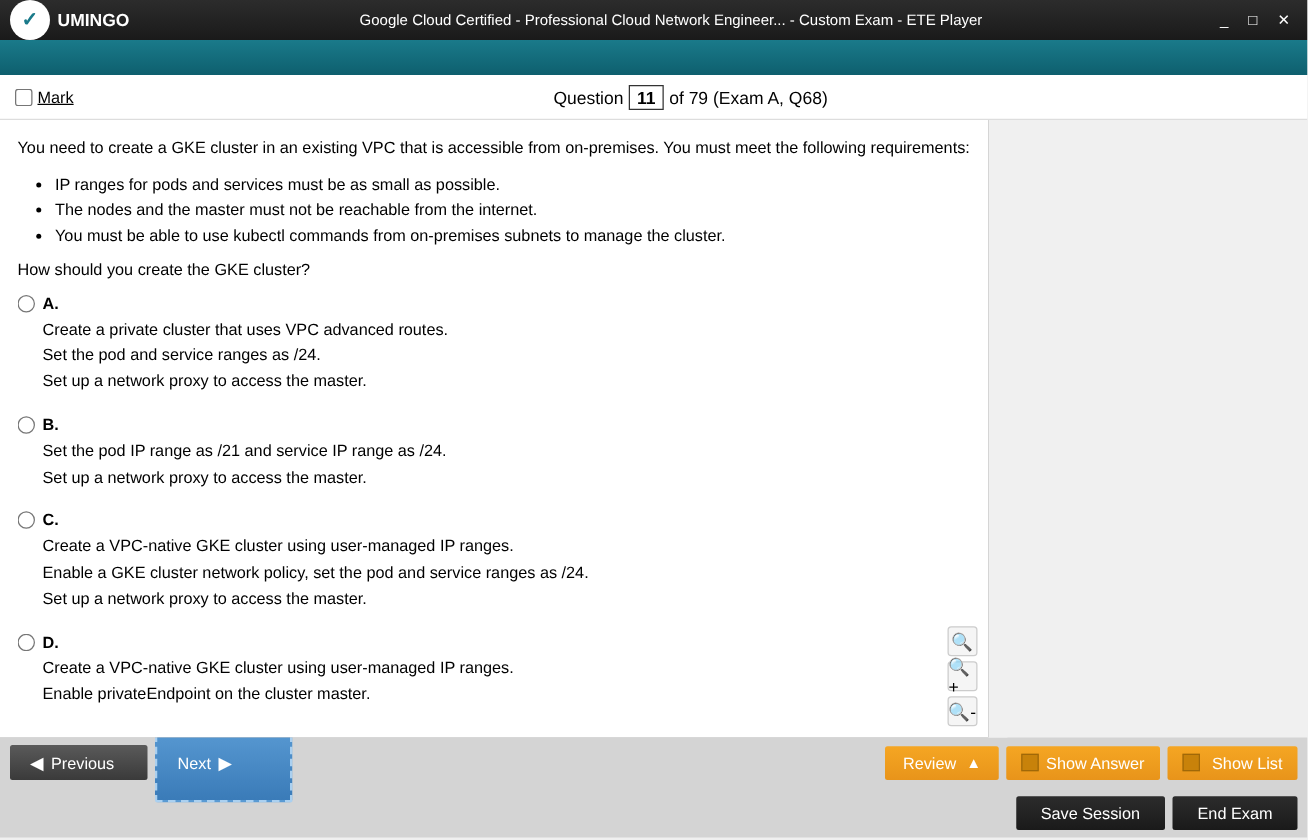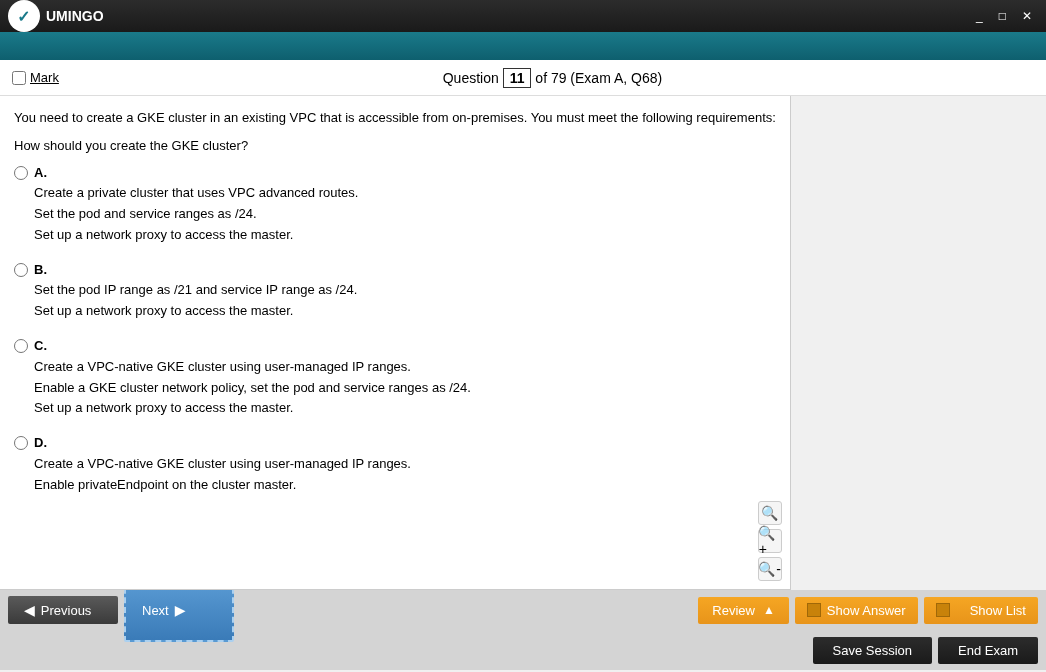--- a/index.html
+++ b/index.html
@@ -173,21 +173,21 @@
       display: flex; align-items: center; gap: 6px;
       border-radius: 2px;
     }
     .btn-show-list {
       background: linear-gradient(to bottom, #f5a623, #e8941a);
       color: white;
       border: none;
       padding: 6px 12px;
       cursor: pointer;
       font-size: 13px;
-      display: flex; align-items: center; gap: 20px;
+      display: flex; align-items: center; gap: 10px;
       border-radius: 2px;
     }
     .checkbox-square {
       width: 14px; height: 14px;
       background: #c8820a;
       border: 1px solid #a06808;
       flex-shrink: 0;
     }
 
     .btn-save-session {
@@ -224,20 +224,21 @@
 </head>
 <body>
 
 <div class="title-bar">
   <div class="title-bar-left">
     <div class="logo-area">
       <div class="logo-v">✓</div>
       <span class="logo-text">UMINGO</span>
     </div>
   </div>
+  <div class="title-bar-title">Google Cloud Certified - Professional Cloud Network Engineer... - Custom Exam - ETE Player</div>
   <div class="title-bar-controls">
     <span>_</span>
     <span>□</span>
     <span>✕</span>
   </div>
 </div>
 
 <div class="header-bar"></div>
 
 <div class="question-header">
@@ -249,20 +250,25 @@
     <span>Question</span>
     <span class="question-num-box">11</span>
     <span>of 79 (Exam A, Q68)</span>
   </div>
 </div>
 
 <div class="content-wrapper">
   <div class="main-content">
     <p class="question-text">You need to create a GKE cluster in an existing VPC that is accessible from on-premises. You must meet the following requirements:</p>
 
+    <ul class="requirements">
+      <li>IP ranges for pods and services must be as small as possible.</li>
+      <li>The nodes and the master must not be reachable from the internet.</li>
+      <li>You must be able to use kubectl commands from on-premises subnets to manage the cluster.</li>
+    </ul>
 
     <p class="how-text">How should you create the GKE cluster?</p>
 
     <div class="answer-option">
       <input type="radio" name="answer" style="">
       <div>
         <span class="option-label">A.</span>
         <span class="option-content">
           <span class="bullet">Create a private cluster that uses VPC advanced routes.</span>
           <span class="bullet">Set the pod and service ranges as /24.</span>

